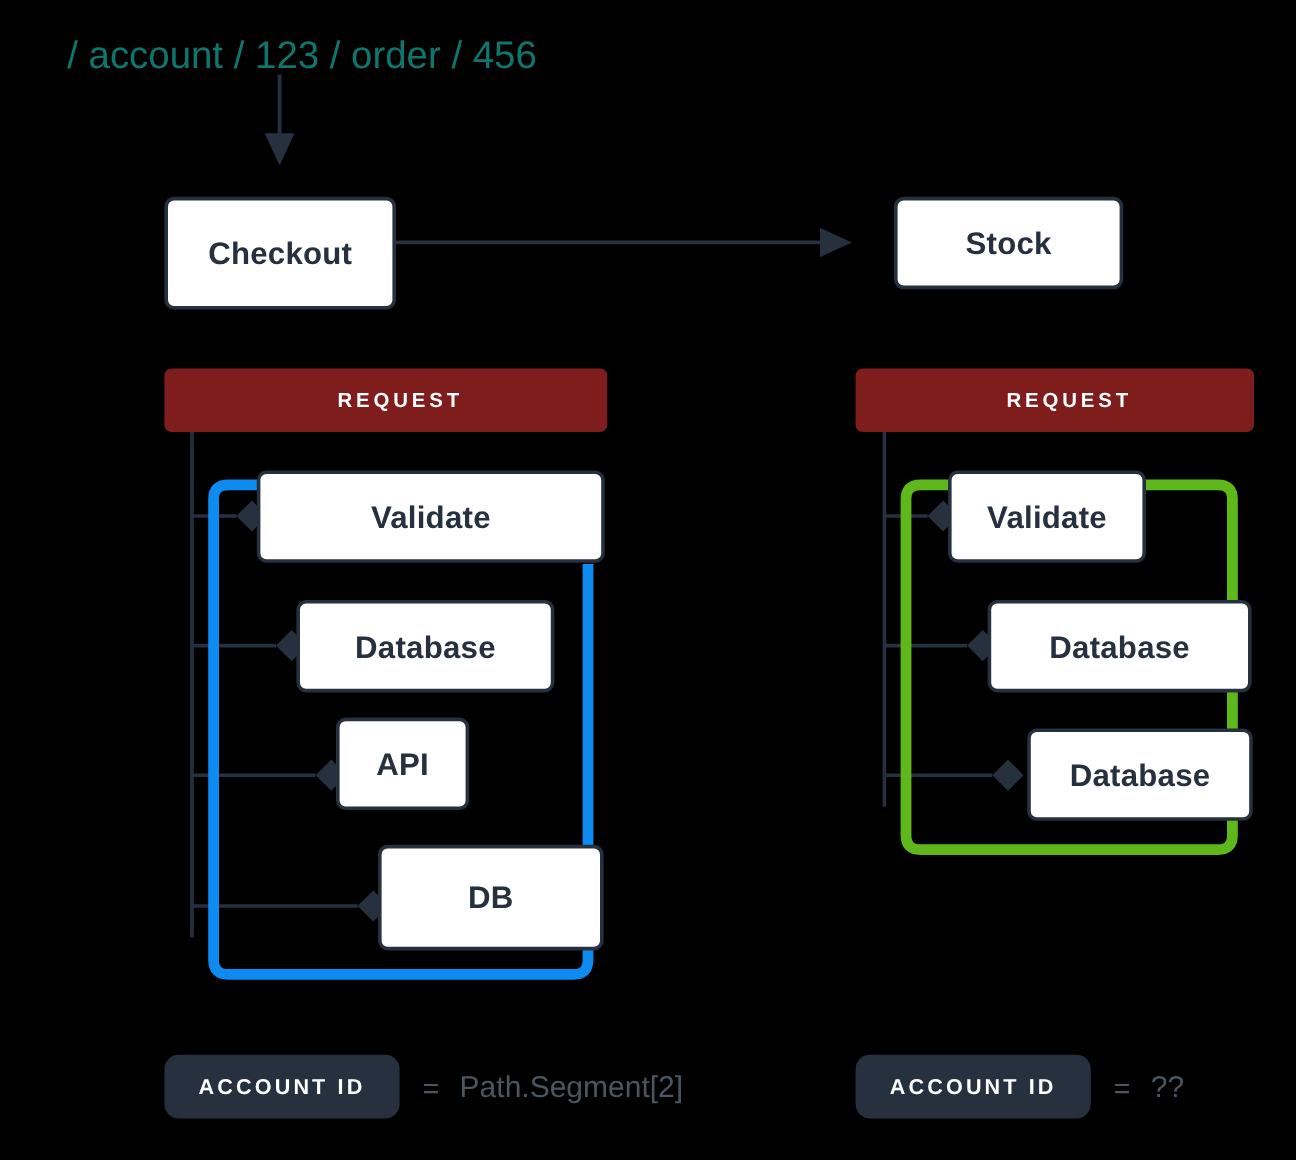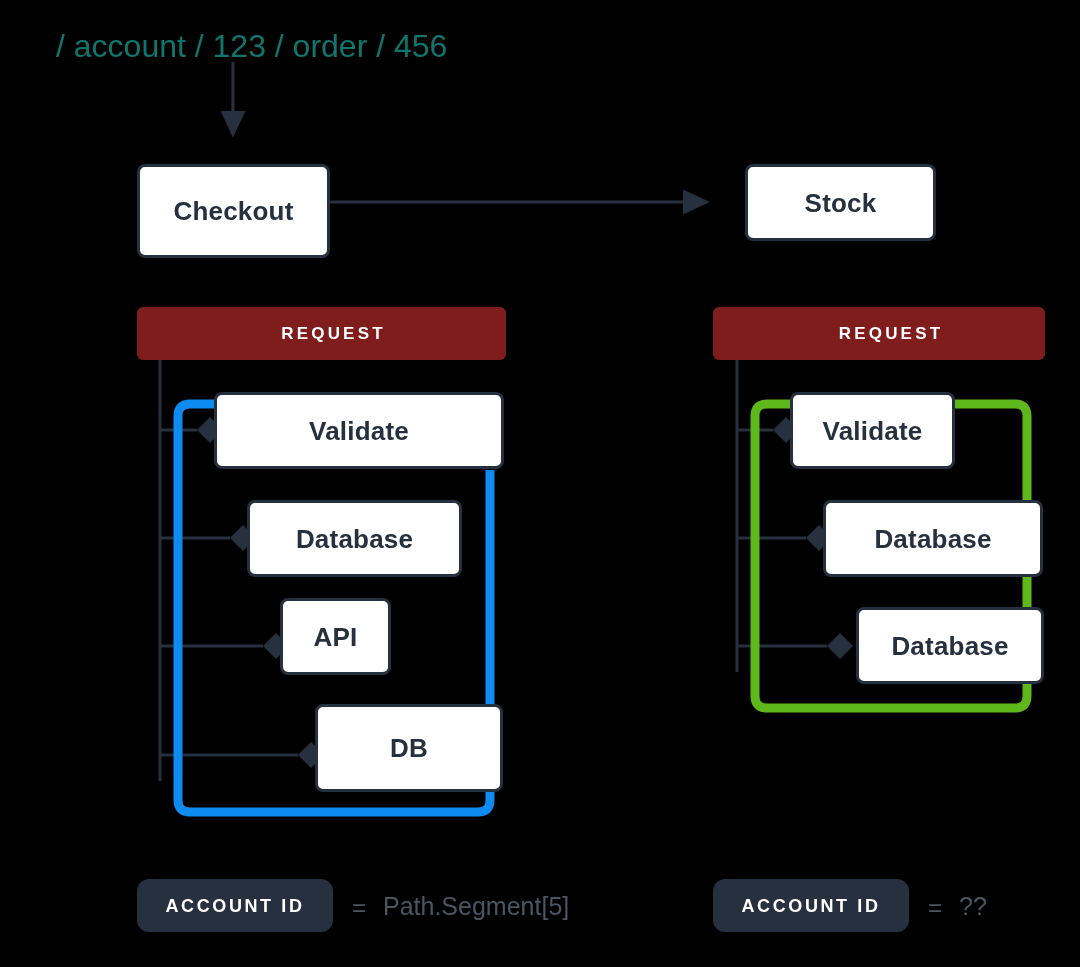--- a/index.html
+++ b/index.html
@@ -220,21 +220,21 @@
   </div>
 
   <div class="node" style="left:856px; top:607px; width:188px; height:77px;">
     <span class="node-label">Database</span>
   </div>
 
   <div class="badge" style="left:137px; top:879px; width:196px; height:53px;">
     <span class="badge-label">ACCOUNT ID</span>
   </div>
   <div class="legend-eq" style="left:352px; top:896px;">=</div>
-  <div class="legend-val" style="left:383px; top:894px;">Path.Segment[5]</div>
+  <div class="legend-val" style="left:383px; top:894px;">Path.Segment[2]</div>
 
   <div class="badge" style="left:713px; top:879px; width:196px; height:53px;">
     <span class="badge-label">ACCOUNT ID</span>
   </div>
   <div class="legend-eq" style="left:928px; top:896px;">=</div>
   <div class="legend-val" style="left:959px; top:894px;">??</div>
 
 </div>
 
 </body></html>

